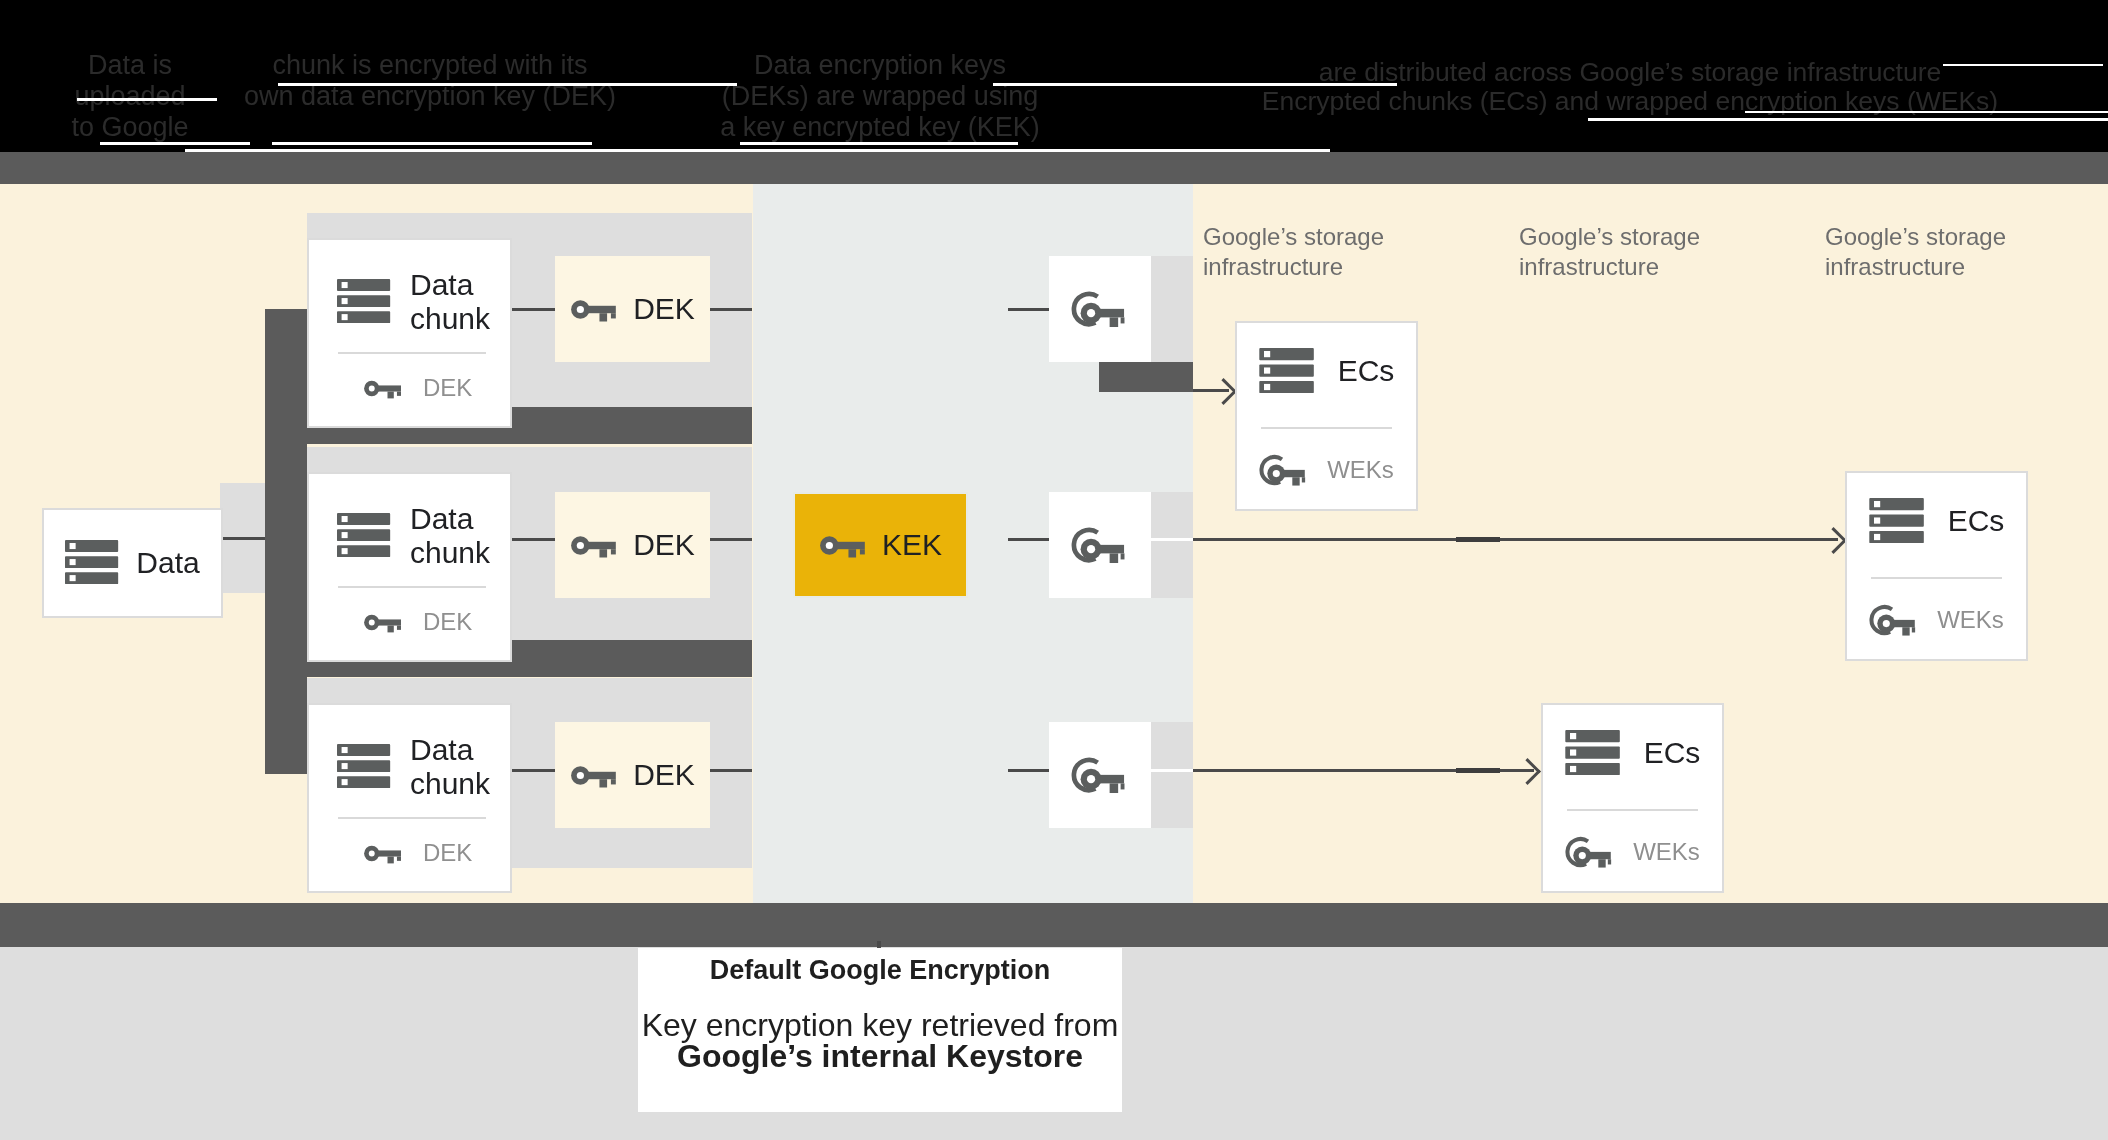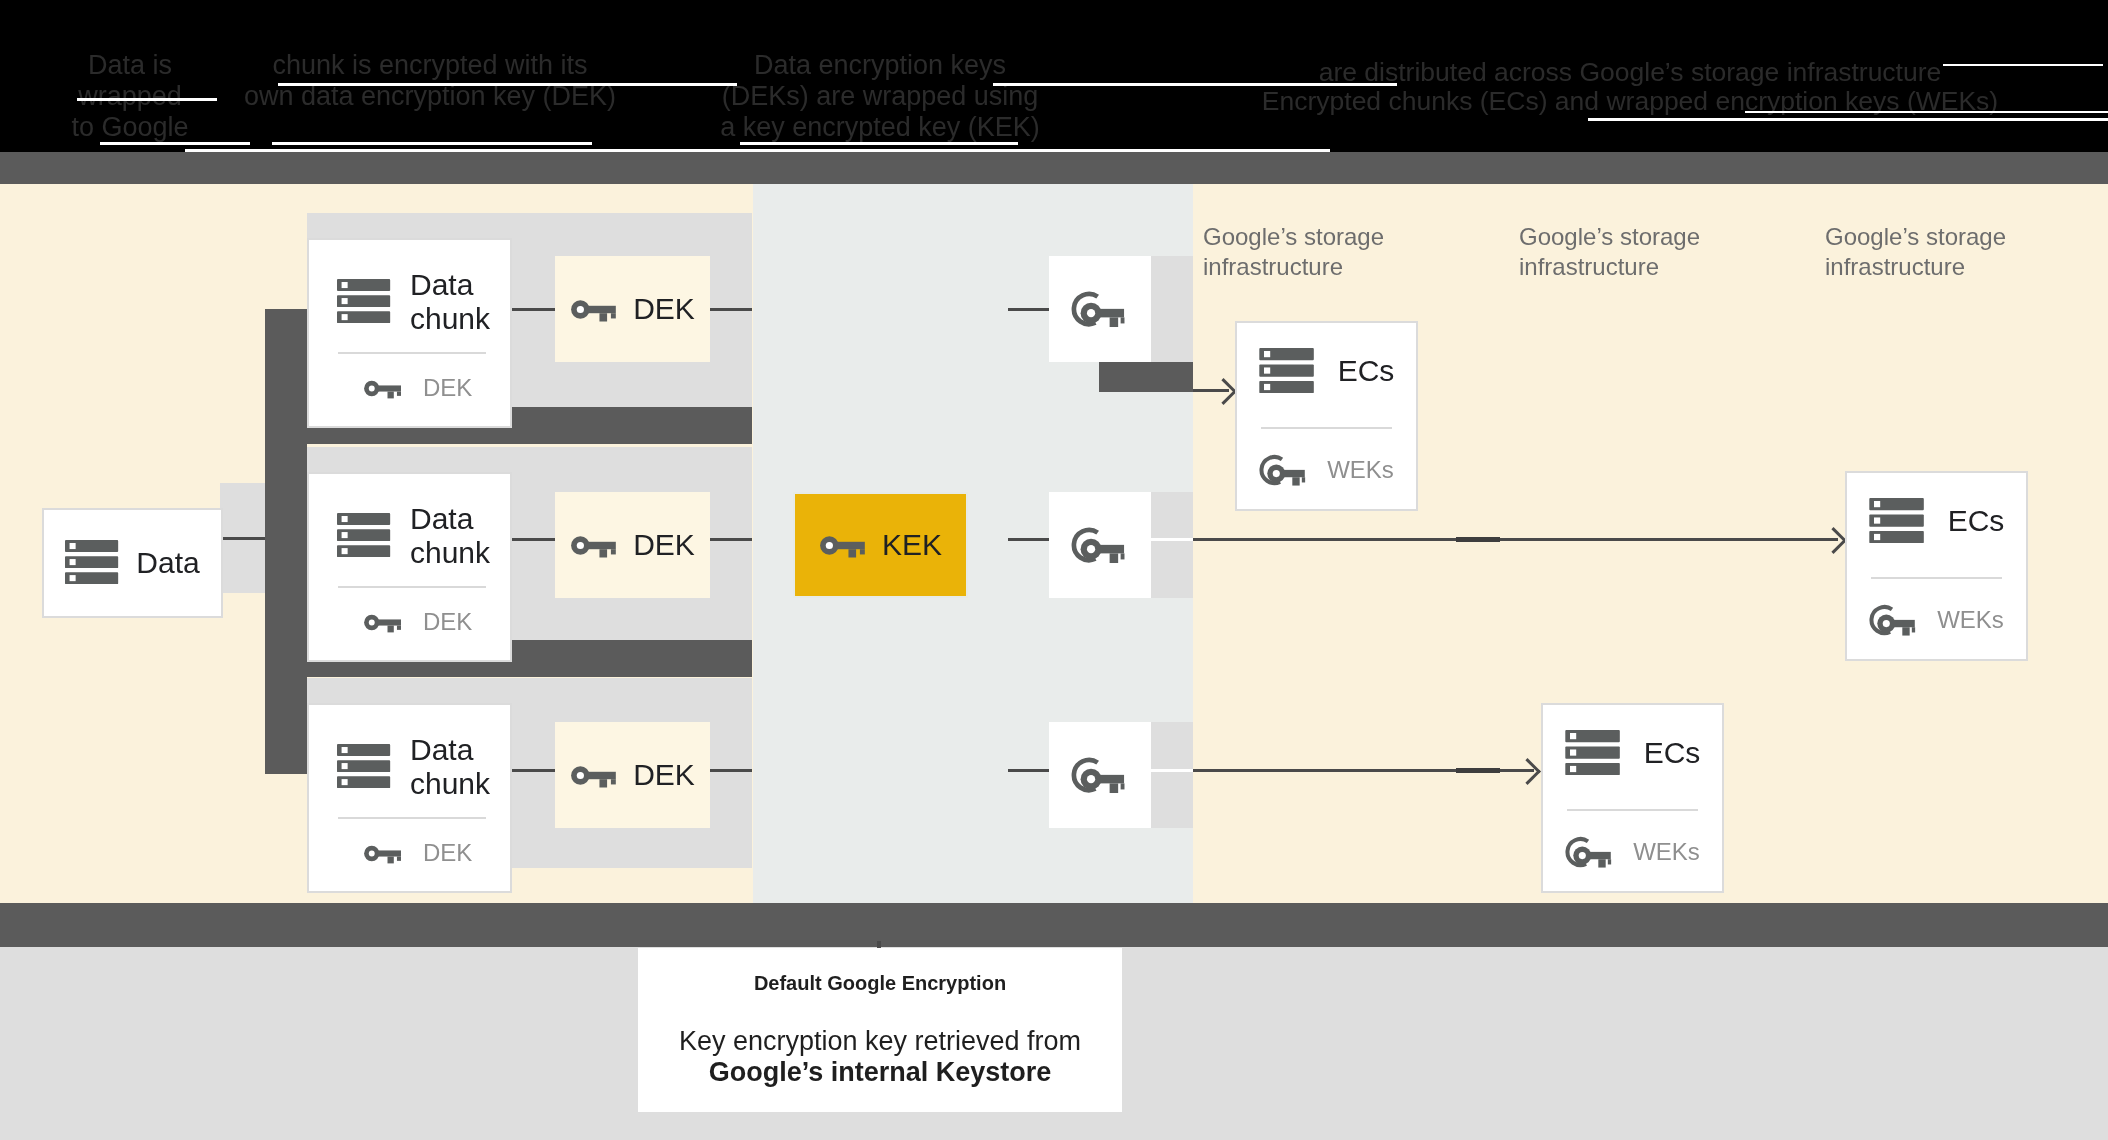--- a/index.html
+++ b/index.html
@@ -53,22 +53,22 @@
   .ec .rule{width:131px;height:2px;background:#D9D9D9;margin:32px auto 0 auto;}
   .ec .foot{display:flex;align-items:center;justify-content:center;gap:18px;margin-top:22px;}
 
   #data-box{width:181px;height:110px;display:flex;align-items:center;justify-content:center;gap:16px;}
 
   .storage-label{position:absolute;font-size:24px;line-height:30px;color:#6D6D6D;}
 
   
   #caption{left:638px;top:948px;width:484px;height:164px;background:#fff;
            text-align:center;color:#1F1F1F;}
-  #caption .ft-title{font-weight:bold;font-size:20px;margin-top:24px;text-align:center;}
-  #caption .ft-body{font-size:27px;line-height:31px;margin-top:31px;}
+  #caption .ft-title{font-weight:bold;font-size:27px;margin-top:7px;text-align:center;}
+  #caption .ft-body{font-size:32px;line-height:31px;margin-top:24px;}
   #caption .b{font-weight:bold;}
   #cap-tick{left:877px;top:941px;width:4px;height:9px;background:#4A4A4A;}
 </style>
 </head>
 <body>
 
 <svg width="0" height="0" style="position:absolute" aria-hidden="true">
   <defs>
     <symbol id="i-stack" viewBox="0 0 60 50">
       <g fill="#5B5E5E">
@@ -102,21 +102,21 @@
       <circle cx="14.5" cy="19" r="3" fill="#FFFFFF"></circle>
     </symbol>
   </defs>
 </svg>
 
 <div id="stage">
 
   <div id="hdr" class="abs">
     <div class="h-col" style="left:130px;top:50px">
       <div>Data is</div>
-      <div>wrapped</div>
+      <div>uploaded</div>
       <div>to Google</div>
     </div>
     <div class="h-col" style="left:430px;top:50px">
       <div>chunk is encrypted with its</div>
       <div>own data encryption key (DEK)</div>
     </div>
     <div class="h-col" style="left:880px;top:50px">
       <div>Data encryption keys</div>
       <div>(DEKs) are wrapped using</div>
       <div>a key encrypted key (KEK)</div>

